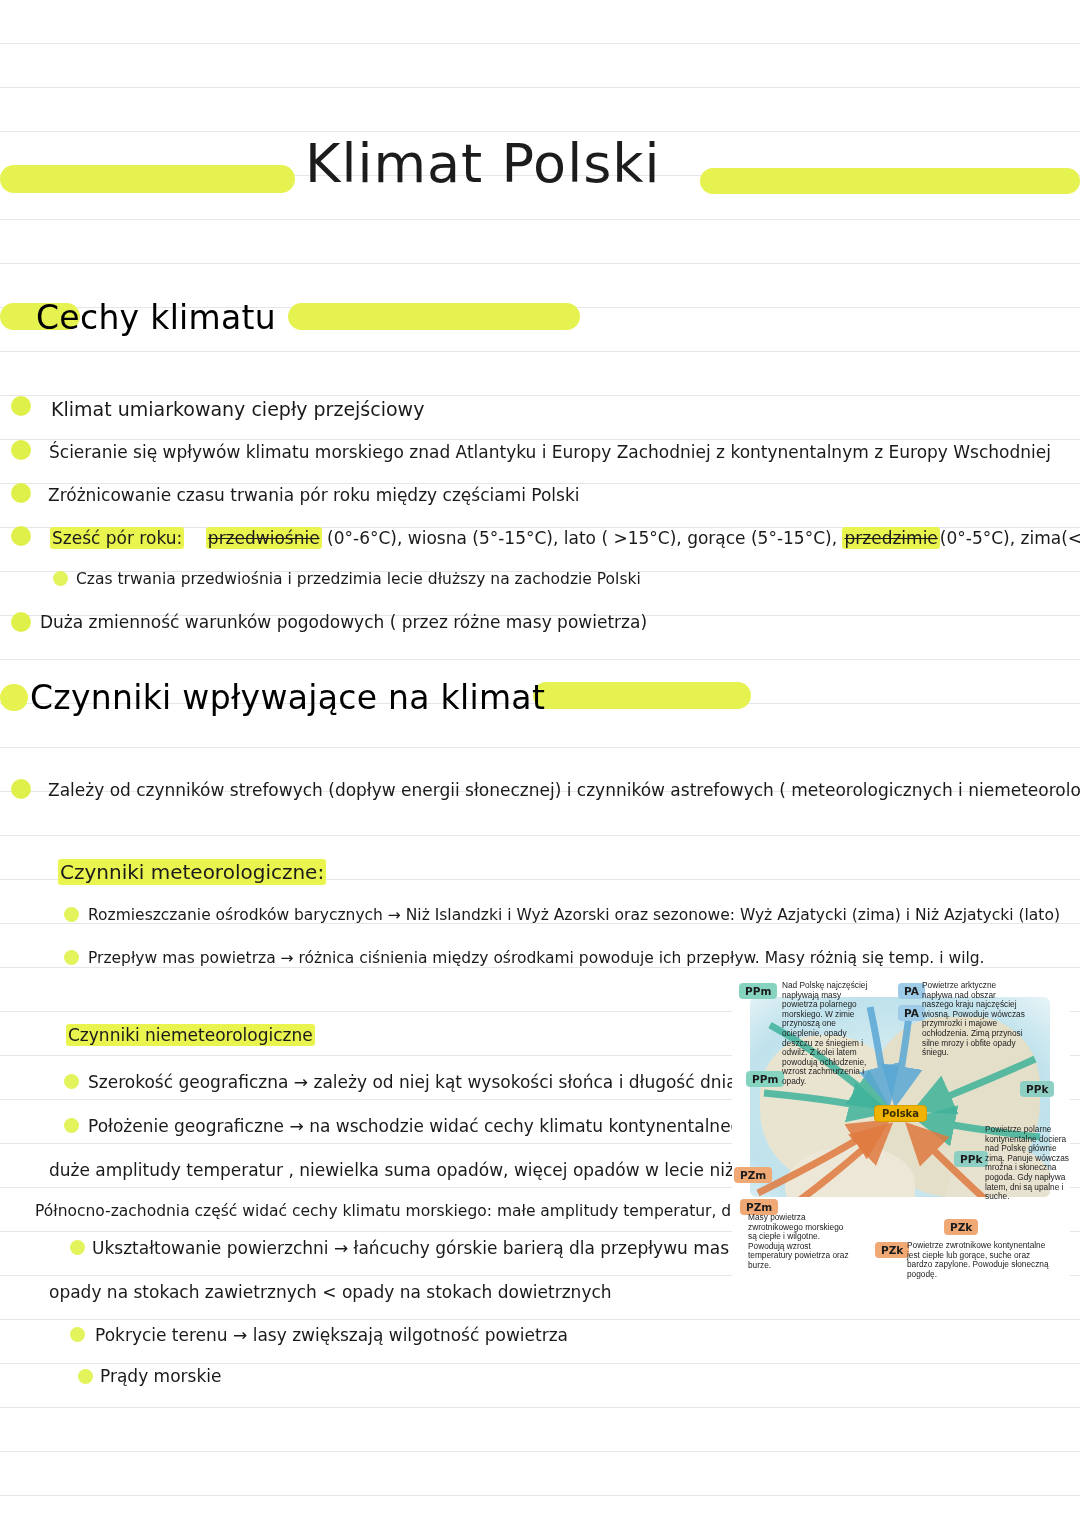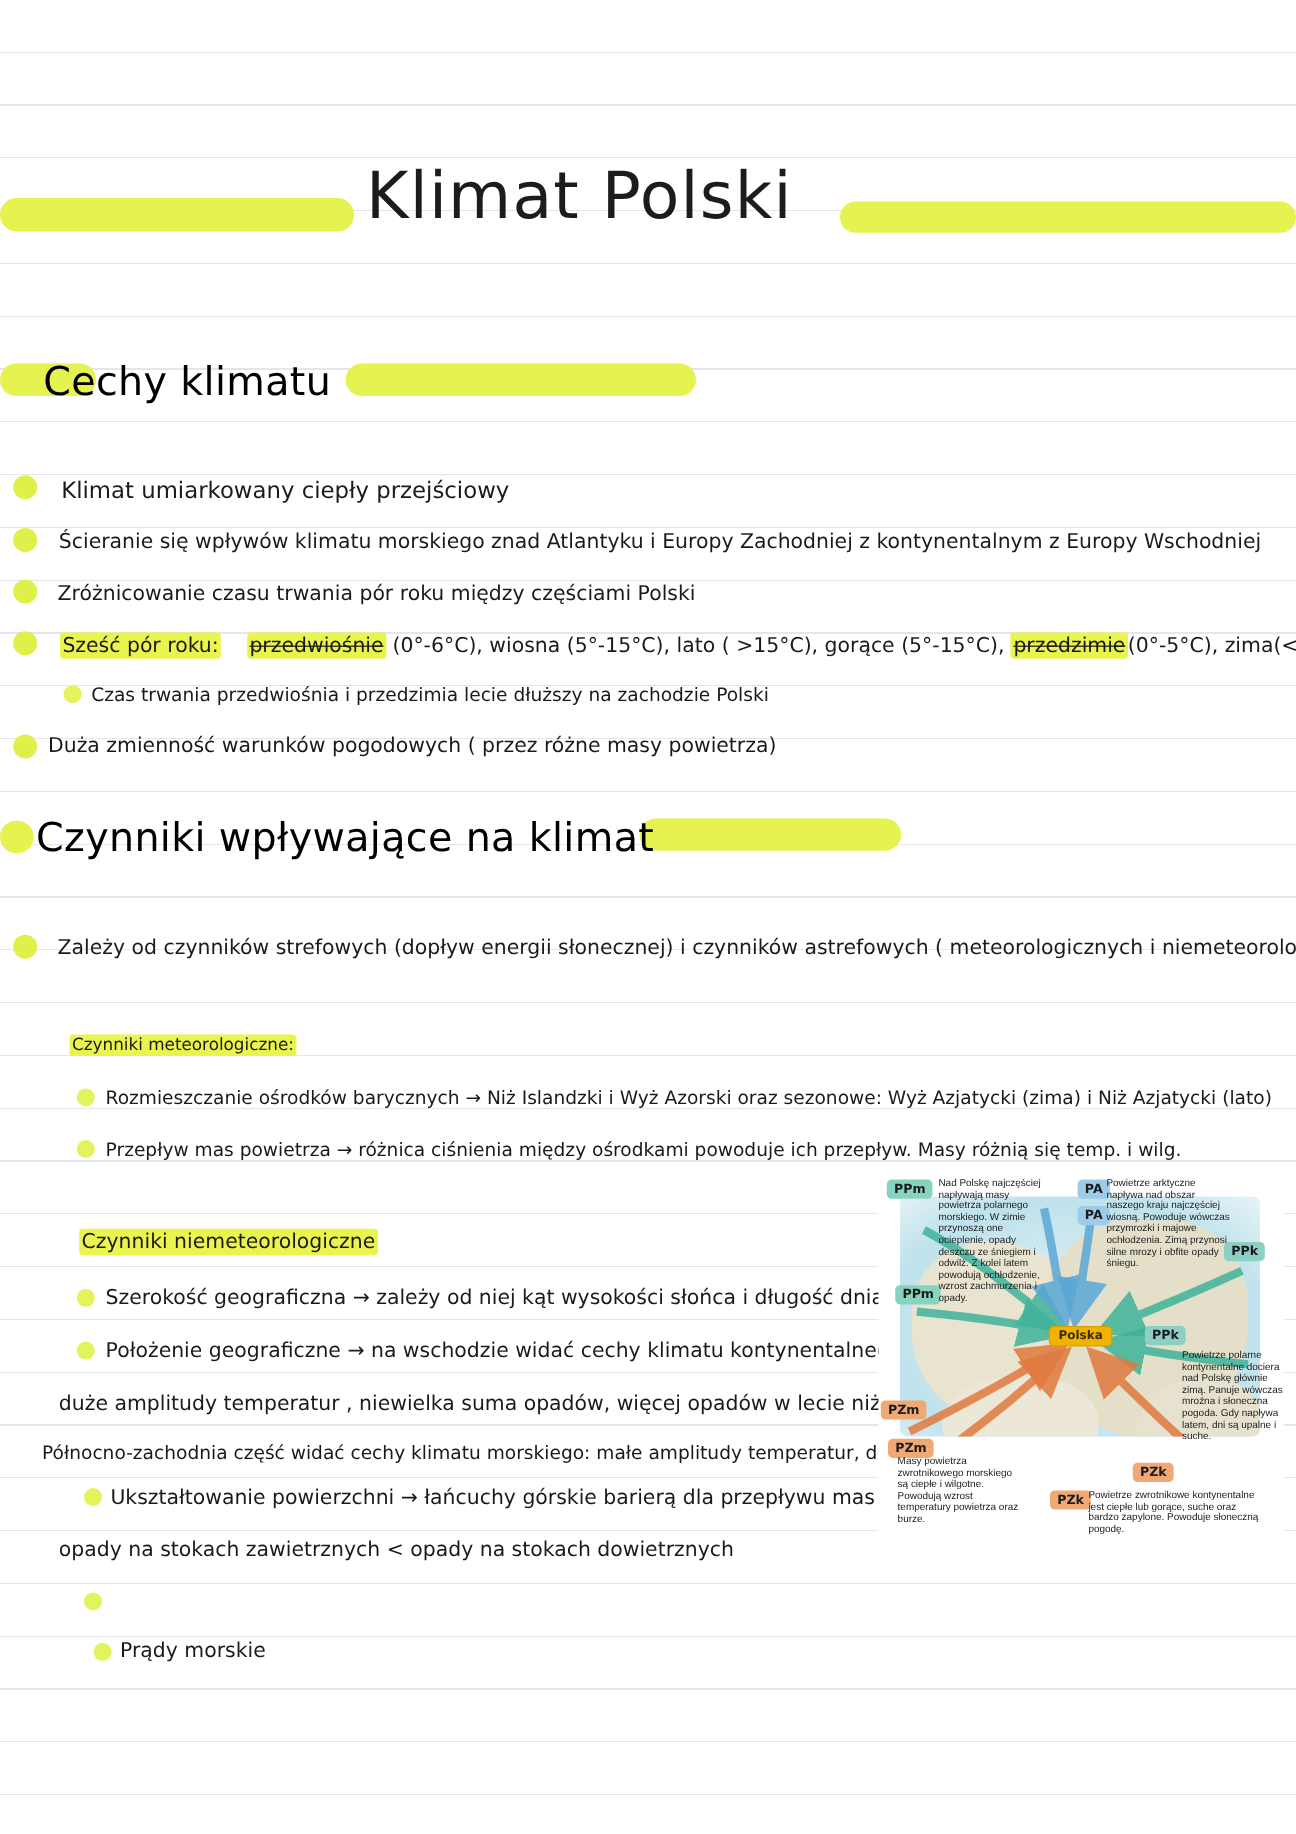--- a/index.html
+++ b/index.html
@@ -157,21 +157,21 @@
     position: absolute;
     font-size: 10.5px;
     font-weight: bold;
     padding: 2px 6px;
     border-radius: 4px;
     color: #1c1c1c;
   }
   .tag-green { background:#86d4c0; }
   .tag-blue  { background:#9ecbe8; }
   .tag-orange{ background:#f0a875; }
-  .tag-teal  { background:#8ecfc4; }
+  .tag-teal  { background:#8ecfc4;margin-top:46px; }
 
   .cap {
     position: absolute;
     font-family: "Liberation Sans", sans-serif;
     font-size: 8.3px;
     line-height: 1.16;
     color: #222;
     white-space: normal;
   }
 </style>
@@ -222,21 +222,21 @@
   <div class="line" style="left:40px; top:612px;">Duża zmienność warunków pogodowych ( przez różne masy powietrza)</div>
 
   <div class="h2-bar" style="left:0px; top:684px; width:28px;"></div>
   <div class="h2-bar" style="left:533px; top:682px; width:218px;"></div>
   <div class="h2" style="left:30px; top:678px;">Czynniki wpływające na klimat</div>
 
   <div class="dot" style="left:11px; top:779px;"></div>
   <div class="line" style="left:48px; top:780px;">Zależy od czynników strefowych (dopływ energii słonecznej) i czynników astrefowych ( meteorologicznych i niemeteorologicznych)</div>
 
   <div style="position:absolute; left:58px; top:860px;">
-    <span class="hl line" style="position:relative; left:0; top:0; font-size:14px;">Czynniki meteorologiczne:</span>
+    <span class="hl line" style="position:relative; left:0; top:0; font-size:20px;">Czynniki meteorologiczne:</span>
   </div>
 
   <div class="dot sm" style="left:64px; top:907px;"></div>
   <div class="line sm" style="left:88px; top:906px;">Rozmieszczanie ośrodków barycznych → Niż Islandzki i Wyż Azorski oraz sezonowe: Wyż Azjatycki (zima) i Niż Azjatycki (lato)</div>
 
   <div class="dot sm" style="left:64px; top:950px;"></div>
   <div class="line sm" style="left:88px; top:949px;text-align:right;">Przepływ mas powietrza → różnica ciśnienia między ośrodkami powoduje ich przepływ. Masy różnią się temp. i wilg.</div>
 
   <div style="position:absolute; left:66px; top:1025px;">
     <span class="hl line" style="position:relative; left:0; top:0; font-size:17px;">Czynniki niemeteorologiczne</span>
@@ -251,20 +251,21 @@
   <div class="line" style="left:49px; top:1160px;">duże amplitudy temperatur , niewielka suma opadów, więcej opadów w lecie niż w zimie.</div>
 
   <div class="line sm" style="left:35px; top:1202px;">Północno-zachodnia część widać cechy klimatu morskiego: małe amplitudy temperatur, duże opady cały rok</div>
 
   <div class="dot sm" style="left:70px; top:1240px;"></div>
   <div class="line" style="left:92px; top:1238px;">Ukształtowanie powierzchni → łańcuchy górskie barierą dla przepływu mas powietrza,</div>
 
   <div class="line" style="left:49px; top:1282px;">opady na stokach zawietrznych &lt; opady na stokach dowietrznych</div>
 
   <div class="dot sm" style="left:70px; top:1327px;"></div>
+  <div class="line" style="left:95px; top:1325px;">Pokrycie terenu → lasy zwiększają wilgotność powietrza</div>
 
   <div class="dot sm" style="left:78px; top:1369px;"></div>
   <div class="line" style="left:100px; top:1366px;">Prądy morskie</div>
 
   <div class="figure">
 
     <div class="fig-map">
       <div class="landmass lm1"></div>
       <div class="landmass lm2"></div>
       <div class="landmass lm3"></div>

